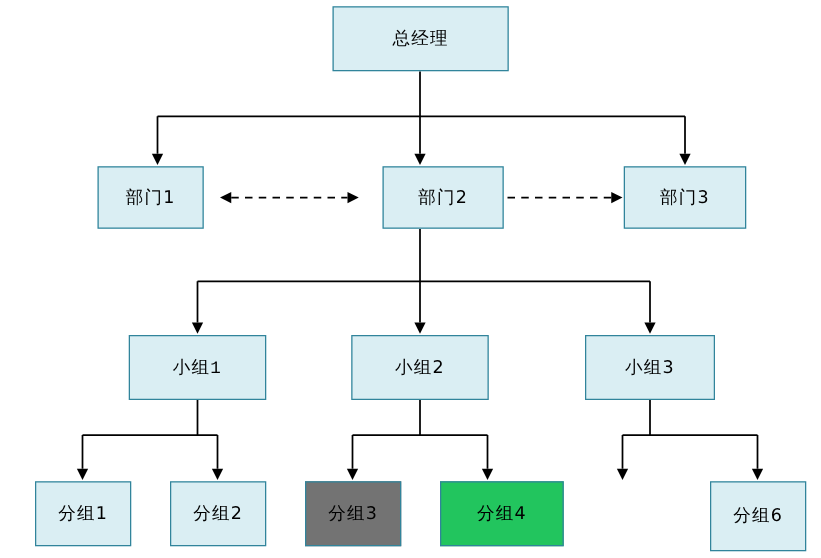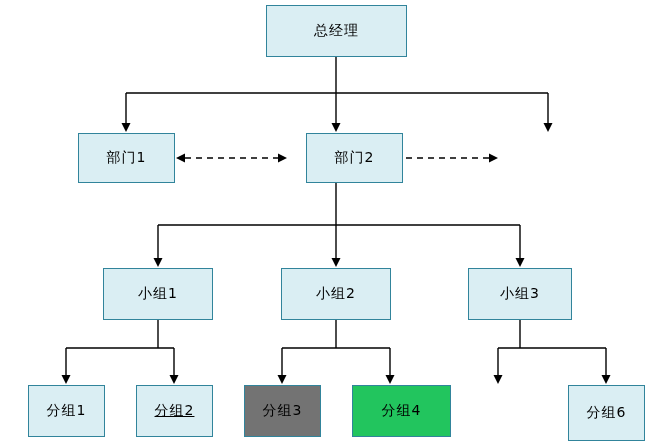--- a/index.html
+++ b/index.html
@@ -73,23 +73,24 @@
       <polyline points="390,348 390,375" fill="none" stroke="#000000" stroke-width="1.4"></polyline>
       <polyline points="520,320 520,348" fill="none" stroke="#000000" stroke-width="1.4"></polyline>
       <polyline points="498,348 606,348" fill="none" stroke="#000000" stroke-width="1.4"></polyline>
       <polygon points="498,384 493.5,375 502.5,375" fill="#000000"></polygon>
       <polyline points="498,348 498,375" fill="none" stroke="#000000" stroke-width="1.4"></polyline>
       <polygon points="606,384 601.5,375 610.5,375" fill="#000000"></polygon>
       <polyline points="606,348 606,375" fill="none" stroke="#000000" stroke-width="1.4"></polyline>
     </svg>
 
 <div class="node" style="left: 266px; top: 5px; width: 141px; height: 52px; background: rgb(218, 238, 243); border: 1.5px solid rgb(49, 132, 155); color: rgb(0, 0, 0);">总经理</div>
-    <div class="node" style="left: 78px; top: 133px; width: 97px; height: 50px; background: rgb(218, 238, 243); border: 1.5px solid rgb(49, 132, 155); color: rgb(0, 0, 0);">部门1</div>
+    <div class="node" style="left: 78px; top: 133px; width: 85px; height: 50px; background: rgb(218, 238, 243); border: 1.5px solid rgb(49, 132, 155); color: rgb(0, 0, 0);">部门1</div>
     <div class="node" style="left: 288px; top: 133px; width: 97px; height: 50px; background: rgb(218, 238, 243); border: 1.5px solid rgb(49, 132, 155); color: rgb(0, 0, 0); margin-left: 18px;">部门2</div>
-    <div class="node" style="left: 103px; top: 268px; width: 110px; height: 52px; background: rgb(218, 238, 243); border: 1.5px solid rgb(49, 132, 155); color: rgb(0, 0, 0);">小组1</div>
+    <div class="node" style="left: 499px; top: 133px; width: 98px; height: 50px; background: rgb(218, 238, 243); border: 1.5px solid rgb(49, 132, 155); color: rgb(0, 0, 0);">部门3</div>
+    <div class="node" style="left: 103px; top: 268px; width: 110px; height: 52px; background: rgb(218, 238, 243); border: 1.5px solid rgb(49, 132, 155); color: rgb(0, 0, 0); font-family: Liberation Mono, monospace;">小组1</div>
     <div class="node" style="left: 281px; top: 268px; width: 110px; height: 52px; background: rgb(218, 238, 243); border: 1.5px solid rgb(49, 132, 155); color: rgb(0, 0, 0);">小组2</div>
     <div class="node" style="left: 468px; top: 268px; width: 104px; height: 52px; background: rgb(218, 238, 243); border: 1.5px solid rgb(49, 132, 155); color: rgb(0, 0, 0);">小组3</div>
     <div class="node" style="left: 28px; top: 385px; width: 77px; height: 52px; background: rgb(218, 238, 243); border: 1.5px solid rgb(49, 132, 155); color: rgb(0, 0, 0);">分组1</div>
-    <div class="node" style="left: 136px; top: 385px; width: 77px; height: 52px; background: rgb(218, 238, 243); border: 1.5px solid rgb(49, 132, 155); color: rgb(0, 0, 0); text-decoration: underline;">分组2</div>
+    <div class="node" style="left: 136px; top: 385px; width: 77px; height: 52px; background: rgb(218, 238, 243); border: 1.5px solid rgb(49, 132, 155); color: rgb(0, 0, 0);">分组2</div>
     <div class="node" style="left: 244px; top: 385px; width: 77px; height: 52px; background: #737373; border: 1.5px solid rgb(49, 132, 155); color: rgb(0, 0, 0);">分组3</div>
     <div class="node" style="left: 352px; top: 385px; width: 99px; height: 52px; background: #22c55e; border: 1.5px solid rgb(49, 132, 155); color: rgb(0, 0, 0);">分组4</div>
     <div class="node" style="left: 568px; top: 385px; width: 77px; height: 56px; background: rgb(218, 238, 243); border: 1.5px solid rgb(49, 132, 155); color: rgb(0, 0, 0);">分组6</div>
   </div>
 
 </body></html>

